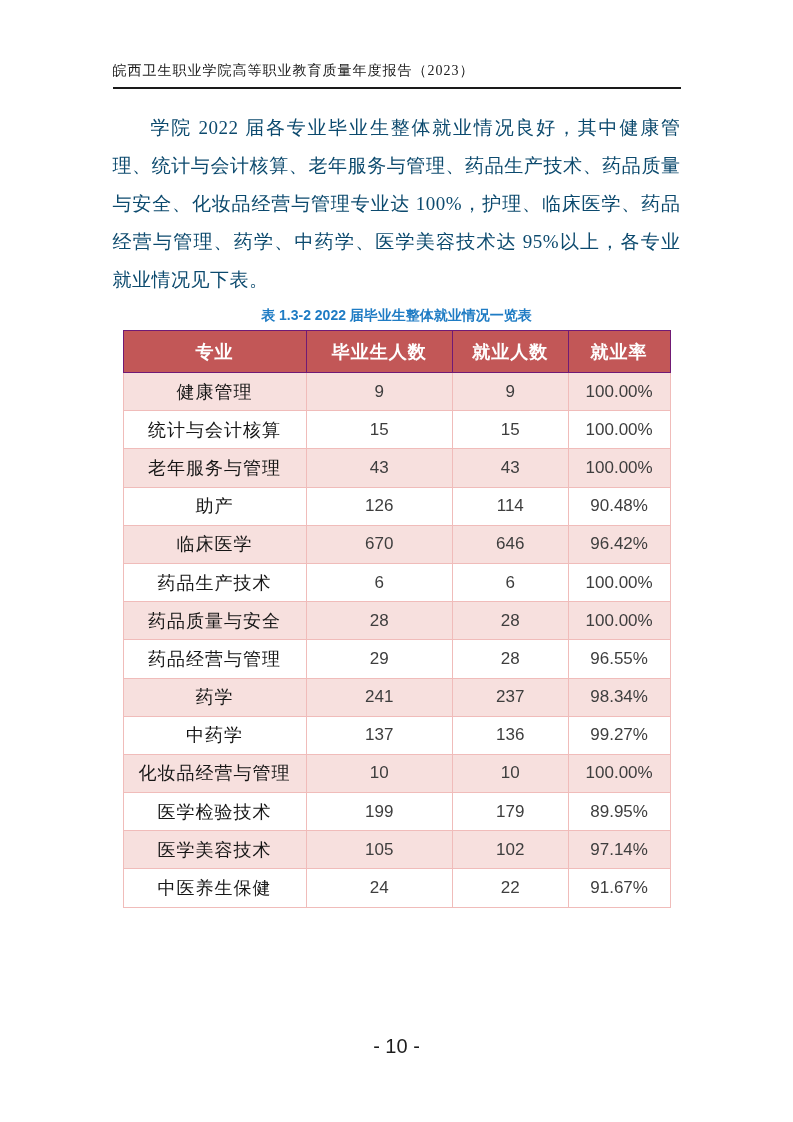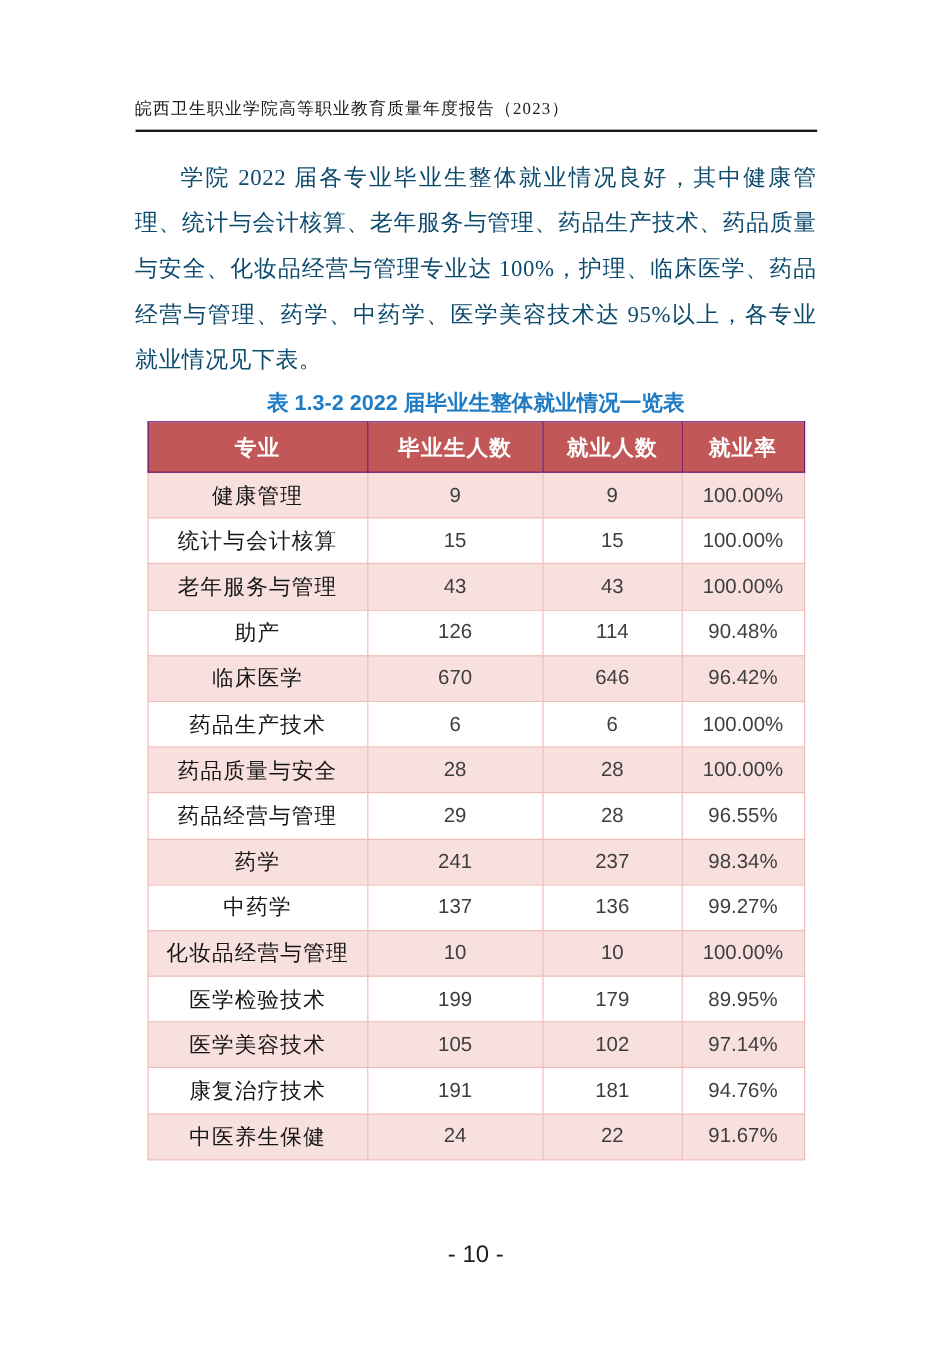--- a/index.html
+++ b/index.html
@@ -11,21 +11,21 @@
     position: relative;
     width: 793px;
     height: 1122px;
     background: #ffffff;
     overflow: hidden;
     font-family: "Liberation Serif", "DejaVu Serif", serif;
   }
   .content {
     width: 568px;
     margin: 0 auto;
-    padding-top: 82px;
+    padding-top: 61px;
   }
   
   .running-head {
     border-bottom: 2px solid #1a1a1a;
     padding-bottom: 6px;
   }
   .running-head-text {
     font-size: 14px;
     line-height: 20px;
     color: #1a1a1a;
@@ -40,21 +40,21 @@
     text-align: justify;
     text-indent: 2em;
     letter-spacing: 0.5px;
   }
   
   .table-title {
     margin-top: 3px;
     text-align: center;
     font-family: "Liberation Sans", "DejaVu Sans", sans-serif;
     font-weight: bold;
-    font-size: 18px;
+    font-size: 14px;
     line-height: 26px;
     color: #1f7cc4;
   }
   
   table.emp-table {
     width: 548px;
     margin: 2px auto 0 auto;
     border-collapse: collapse;
     table-layout: fixed;
   }
@@ -208,26 +208,20 @@
             <td class="cell-num">179</td>
             <td class="cell-num">89.95%</td>
           </tr>
           <tr>
             <td class="cell-major">医学美容技术</td>
             <td class="cell-num">105</td>
             <td class="cell-num">102</td>
             <td class="cell-num">97.14%</td>
           </tr>
           <tr>
-            <td class="cell-major">康复治疗技术</td>
-            <td class="cell-num">191</td>
-            <td class="cell-num">181</td>
-            <td class="cell-num">94.76%</td>
-          </tr>
-          <tr>
             <td class="cell-major">中医养生保健</td>
             <td class="cell-num">24</td>
             <td class="cell-num">22</td>
             <td class="cell-num">91.67%</td>
           </tr>
         </tbody>
     </table>
 
   </div>
 

